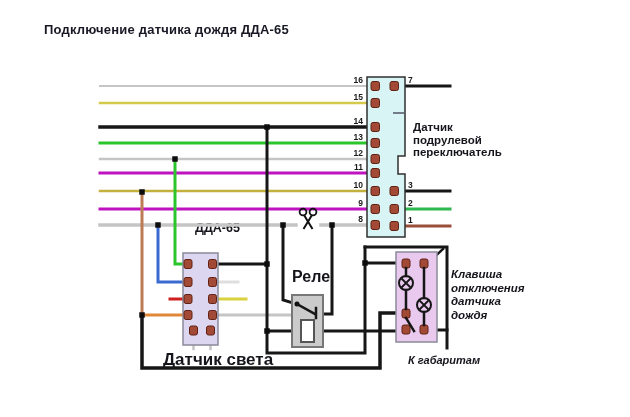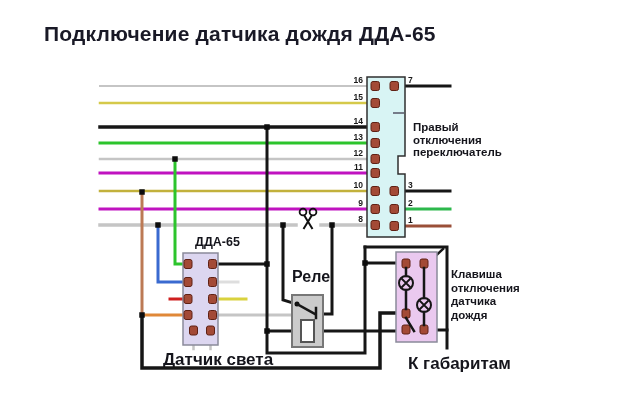--- a/index.html
+++ b/index.html
@@ -2,38 +2,38 @@
 <html><head>
 <meta charset="utf-8">
 <style>
   html,body { margin:0; padding:0; }
   body {
     width:630px; height:417px; position:relative; overflow:hidden;
     background:#ffffff;
     font-family:"Liberation Sans", sans-serif;
   }
   .label { position:absolute; font-weight:bold; color:#15151c; }
-  #title            { left:44px;  top:22px;  font-size:21px; color:#191926; letter-spacing:.2px; }
+  #title            { left:44px;  top:22px;  font-size:13px; color:#191926; letter-spacing:.2px; }
   #connector-label  { left:413px; top:121px; width:104px; font-size:11.5px; line-height:1.1; }
-  #klavisha-label   { left:451px; top:268px; width:84px;  font-size:11.5px; line-height:1.18; }
+  #klavisha-label   { left:451px; top:268px; width:84px;  font-size:11.5px; line-height:1.18;font-style:italic; }
   #relay-label      { left:292px; top:268px; font-size:16px; }
-  #dda-label        { left:195px; top:235px; font-size:12.5px; }
+  #dda-label        { left:195px; top:221px; font-size:12.5px; }
   #dda-sublabel     { left:163px; top:350px; font-size:17px; }
-  #gabarity-label   { left:408px; top:354px; font-size:17px; }
+  #gabarity-label   { left:408px; top:354px; font-size:11px;font-style:italic; }
   svg#diagram { position:absolute; left:0; top:0; }
   .pin    { fill:#a34a36; stroke:#5f2114; stroke-width:1; }
   .dot    { fill:#0d0d0d; }
   .pinnum { font-family:"Liberation Sans",sans-serif; font-size:8.5px; font-weight:bold; fill:#1a1a1a; }
   .blk    { stroke-linecap:square; fill:none; }
 </style>
 </head>
 <body>
 
 <div class="label" id="title">Подключение датчика дождя ДДА-65</div>
-<div class="label" id="connector-label">Правый отключения переключатель</div>
+<div class="label" id="connector-label">Датчик подрулевой переключатель</div>
 <div class="label" id="klavisha-label">Клавиша отключения датчика дождя</div>
 <div class="label" id="relay-label">Реле</div>
 <div class="label" id="dda-label">ДДА-65</div>
 <div class="label" id="dda-sublabel">Датчик света</div>
 <div class="label" id="gabarity-label">К габаритам</div>
 
 <svg id="diagram" width="630" height="417" viewBox="0 0 630 417">
 
   <path d="M100,86 H372" class="blk" stroke-width="2" stroke="#c5c5c5"></path>
   <path d="M100,103 H372" class="blk" stroke-width="2.5" stroke="#d5c94a"></path>

